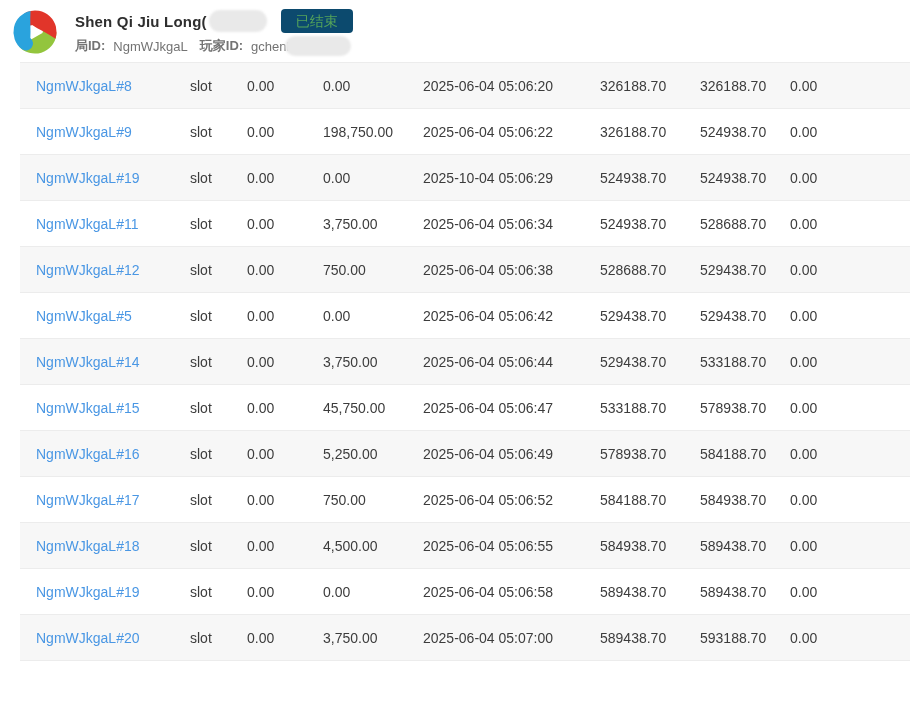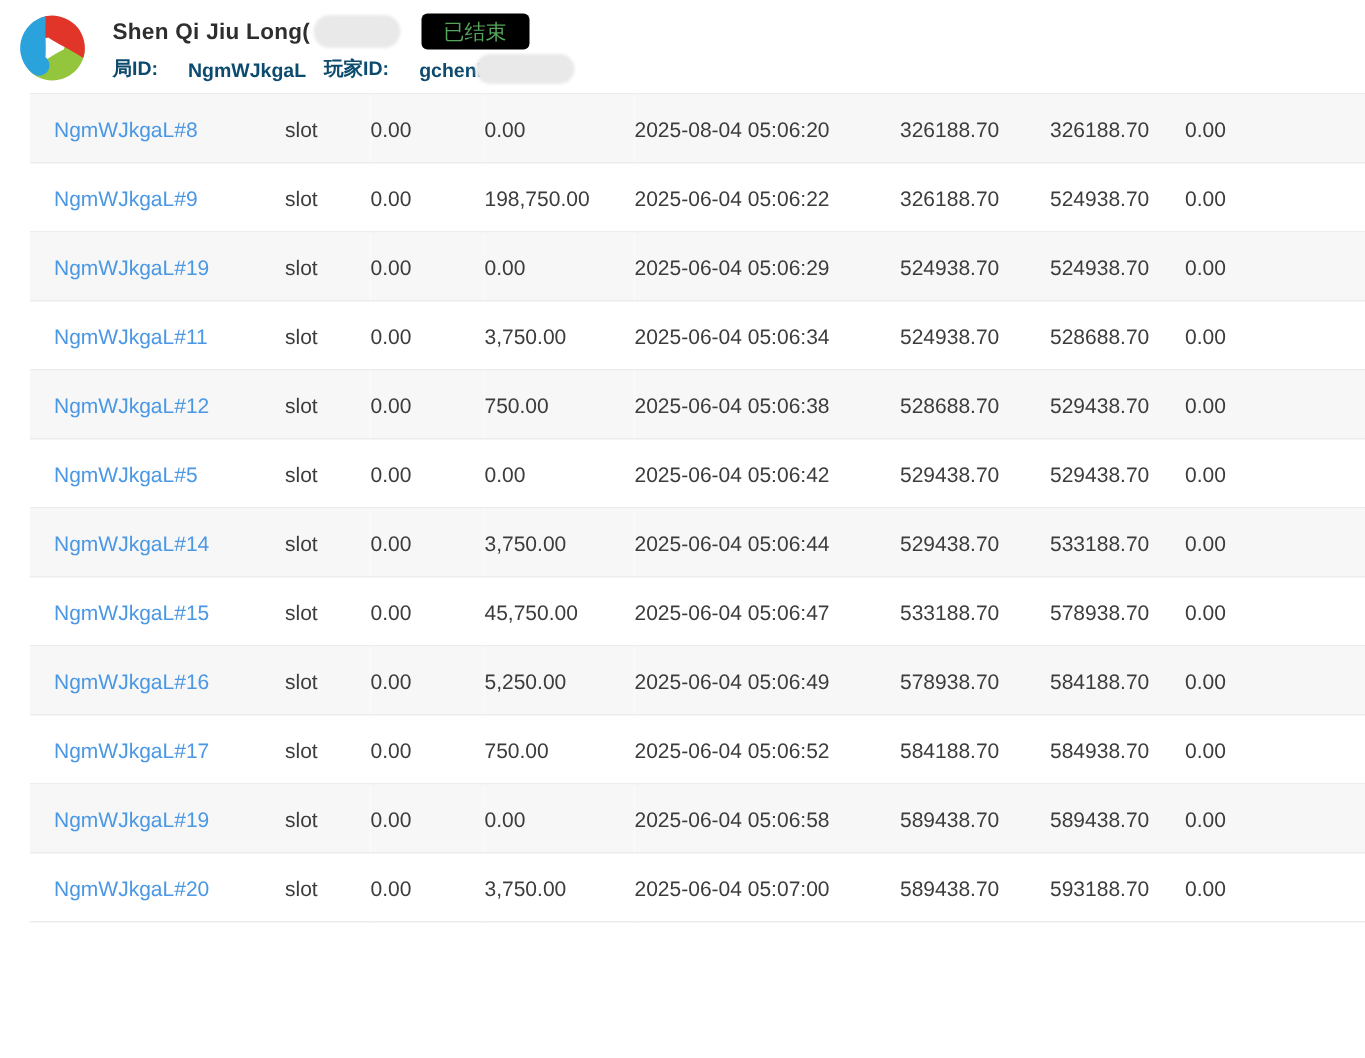--- a/index.html
+++ b/index.html
@@ -31,40 +31,40 @@
   }
   .redact-pill {
     display: inline-block;
     background: #e9e9e9;
     border-radius: 11px;
   }
   .redact-1 { width: 58px; height: 22px; margin-left: 2px; filter: blur(1px); }
   .redact-2 { width: 66px; height: 20px; margin-left: -4px; filter: blur(1px); }
   .status-badge {
     margin-left: 14px;
-    background: #000000;
+    background: #0c4a6e;
     color: #55a45a;
     font-size: 14px;
     line-height: 24px;
     height: 24px;
     padding: 0 15px;
     border-radius: 4px;
     white-space: nowrap;
   }
   .sub-row {
     display: flex;
     align-items: center;
     margin-top: 3px;
     font-size: 13px;
-    color: #0c4a6e;
+    color: #737373;
     height: 20px;
     white-space: nowrap;
   }
   .sub-label { font-weight: bold; }
-  .sub-value { font-weight: bold; margin-left: 20px; }
+  .sub-value { font-weight: normal; margin-left: 8px; }
   .gap { width: 12px; display: inline-block; }
 
   
   .rounds-table {
     border-collapse: collapse;
     table-layout: fixed;
     width: 890px;
     margin-left: 20px;
     border-top: 1px solid #ececec;
   }
@@ -128,41 +128,41 @@
         <col style="width:100px">
         <col style="width:90px">
         <col style="width:120px">
     </colgroup>
     <tbody>
         <tr>
           <td class="c1"><a href="#" class="round-link">NgmWJkgaL#8</a></td>
           <td class="c2">slot</td>
           <td class="c3">0.00</td>
           <td class="c4">0.00</td>
-          <td class="c5">2025-08-04 05:06:20</td>
+          <td class="c5">2025-06-04 05:06:20</td>
           <td class="c6">326188.70</td>
           <td class="c7">326188.70</td>
           <td class="c8">0.00</td>
         </tr>
         <tr>
           <td class="c1"><a href="#" class="round-link">NgmWJkgaL#9</a></td>
           <td class="c2">slot</td>
           <td class="c3">0.00</td>
           <td class="c4">198,750.00</td>
           <td class="c5">2025-06-04 05:06:22</td>
           <td class="c6">326188.70</td>
           <td class="c7">524938.70</td>
           <td class="c8">0.00</td>
         </tr>
         <tr>
           <td class="c1"><a href="#" class="round-link">NgmWJkgaL#19</a></td>
           <td class="c2">slot</td>
           <td class="c3">0.00</td>
           <td class="c4">0.00</td>
-          <td class="c5">2025-06-04 05:06:29</td>
+          <td class="c5">2025-10-04 05:06:29</td>
           <td class="c6">524938.70</td>
           <td class="c7">524938.70</td>
           <td class="c8">0.00</td>
         </tr>
         <tr>
           <td class="c1"><a href="#" class="round-link">NgmWJkgaL#11</a></td>
           <td class="c2">slot</td>
           <td class="c3">0.00</td>
           <td class="c4">3,750.00</td>
           <td class="c5">2025-06-04 05:06:34</td>
@@ -224,20 +224,30 @@
           <td class="c1"><a href="#" class="round-link">NgmWJkgaL#17</a></td>
           <td class="c2">slot</td>
           <td class="c3">0.00</td>
           <td class="c4">750.00</td>
           <td class="c5">2025-06-04 05:06:52</td>
           <td class="c6">584188.70</td>
           <td class="c7">584938.70</td>
           <td class="c8">0.00</td>
         </tr>
         <tr>
+          <td class="c1"><a href="#" class="round-link">NgmWJkgaL#18</a></td>
+          <td class="c2">slot</td>
+          <td class="c3">0.00</td>
+          <td class="c4">4,500.00</td>
+          <td class="c5">2025-06-04 05:06:55</td>
+          <td class="c6">584938.70</td>
+          <td class="c7">589438.70</td>
+          <td class="c8">0.00</td>
+        </tr>
+        <tr>
           <td class="c1"><a href="#" class="round-link">NgmWJkgaL#19</a></td>
           <td class="c2">slot</td>
           <td class="c3">0.00</td>
           <td class="c4">0.00</td>
           <td class="c5">2025-06-04 05:06:58</td>
           <td class="c6">589438.70</td>
           <td class="c7">589438.70</td>
           <td class="c8">0.00</td>
         </tr>
         <tr>

